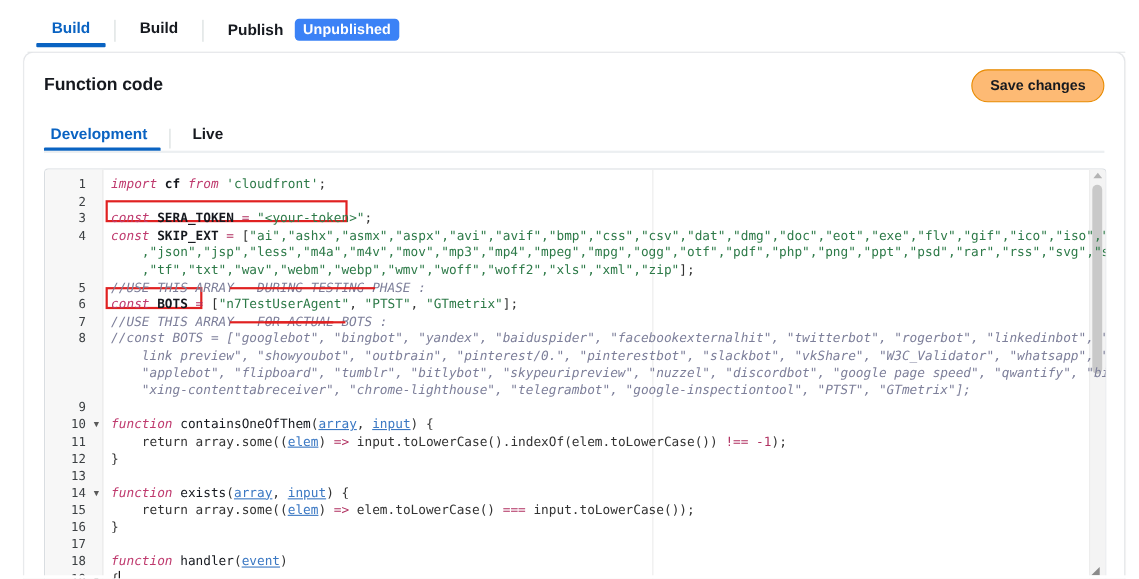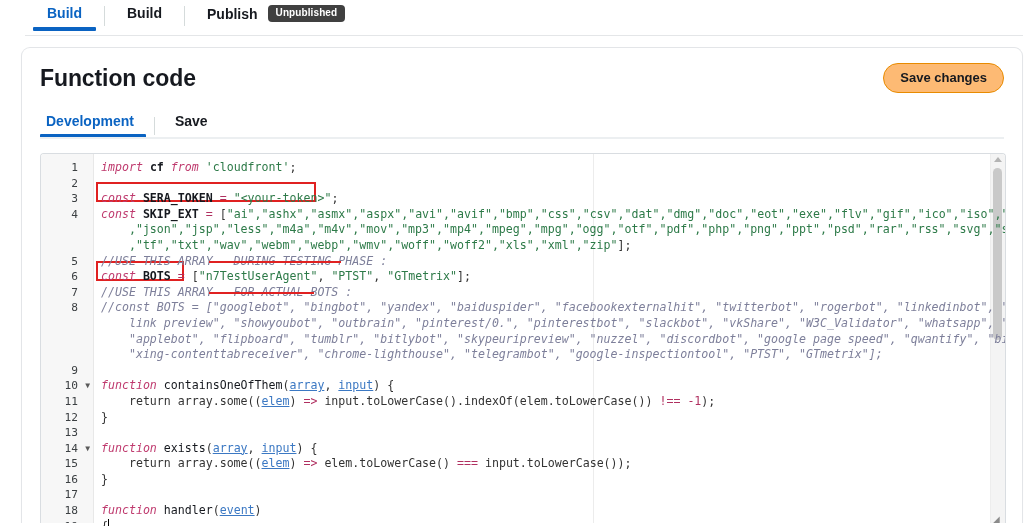--- a/index.html
+++ b/index.html
@@ -12,21 +12,21 @@
     height: 526px;
     overflow: hidden;
     font-family: "Liberation Sans", sans-serif;
     color: #16191f;
     position: relative;
   }
 
   
   .topnav {
     position: absolute;
-    left: 0; top: 0;
+    left: 0; top: 12px;
     width: 1035px;
     height: 40px;
     box-sizing: border-box;
   }
   .topnav-inner {
     display: flex;
     align-items: flex-start;
     padding-left: 25px;
     height: 35px;
   }
@@ -59,23 +59,23 @@
   }
   .topnav-rule {
     position: absolute;
     left: 25px; right: 12px;
     top: 35px;
     height: 1px;
     background: #e4e6e8;
   }
   .badge {
     display: inline-block;
-    background: #404040;
+    background: #3b82f6;
     color: #ffffff;
-    font-size: 10px;
+    font-size: 13px;
     font-weight: bold;
     padding: 3px 8px 4px 8px;
     border-radius: 4px;
     line-height: 1;
     letter-spacing: .1px;
   }
 
   
   .card {
     position: absolute;
@@ -91,21 +91,21 @@
     box-shadow: 0 1px 1px rgba(0,0,0,.06);
     overflow: hidden;
   }
   .card-head {
     display: flex;
     align-items: center;
     justify-content: space-between;
     padding: 15px 18px 0 18px;
   }
   .card-title {
-    font-size: 23px;
+    font-size: 16px;
     font-weight: bold;
     color: #16191f;
     letter-spacing: -.1px;
   }
   .btn-primary {
     background: #fdba74;
     color: #16191f;
     border: 1px solid #e88b00;
     border-radius: 16px;
     font-size: 13px;
@@ -317,21 +317,21 @@
     <div class="card-title">Function code</div>
     <button class="btn-primary">Save changes</button>
   </div>
 
   <div class="subtabs">
     <div class="subtab active">
       <span>Development</span>
     </div>
     <div class="subtab-sep"></div>
     <div class="subtab">
-      <span>Save</span>
+      <span>Live</span>
     </div>
     <div class="subtabs-rule"></div>
   </div>
 
   <div class="editor">
     <div class="gutter"></div>
     <div class="ruler"></div>
     <div class="code-area" id="code-area"><div class="row"><div class="ln">1</div><div class="src"><span class="k">import</span><span class="pl"> </span><span class="id">cf</span><span class="pl"> </span><span class="k">from</span><span class="pl"> </span><span class="str">'cloudfront'</span><span class="pl">;</span></div></div><div class="row"><div class="ln">2</div><div class="src">&nbsp;</div></div><div class="row"><div class="ln">3</div><div class="src"><span class="k">const</span><span class="pl"> </span><span class="id">SERA_TOKEN</span><span class="pl"> </span><span class="op">=</span><span class="pl"> </span><span class="str">"&lt;your-token&gt;"</span><span class="pl">;</span></div></div><div class="row"><div class="ln">4</div><div class="src"><span class="k">const</span><span class="pl"> </span><span class="id">SKIP_EXT</span><span class="pl"> </span><span class="op">=</span><span class="pl"> [</span><span class="str">"ai","ashx","asmx","aspx","avi","avif","bmp","css","csv","dat","dmg","doc","eot","exe","flv","gif","ico","iso","jpeg","jpg","js"</span></div></div><div class="row"><div class="ln"></div><div class="src"><span class="str">    ,"json","jsp","less","m4a","m4v","mov","mp3","mp4","mpeg","mpg","ogg","otf","pdf","php","png","ppt","psd","rar","rss","svg","swf","tif","torrent"</span></div></div><div class="row"><div class="ln"></div><div class="src"><span class="str">    ,"tf","txt","wav","webm","webp","wmv","woff","woff2","xls","xml","zip"</span><span class="pl">];</span></div></div><div class="row"><div class="ln">5</div><div class="src"><span class="cmt">//USE THIS ARRAY - DURING TESTING PHASE :</span></div></div><div class="row"><div class="ln">6</div><div class="src"><span class="k">const</span><span class="pl"> </span><span class="id">BOTS</span><span class="pl"> </span><span class="op">=</span><span class="pl"> [</span><span class="str">"n7TestUserAgent"</span><span class="pl">, </span><span class="str">"PTST"</span><span class="pl">, </span><span class="str">"GTmetrix"</span><span class="pl">];</span></div></div><div class="row"><div class="ln">7</div><div class="src"><span class="cmt">//USE THIS ARRAY - FOR ACTUAL BOTS :</span></div></div><div class="row"><div class="ln">8</div><div class="src"><span class="cmt">//const BOTS = ["googlebot", "bingbot", "yandex", "baiduspider", "facebookexternalhit", "twitterbot", "rogerbot", "linkedinbot", "embedly", "quora</span></div></div><div class="row"><div class="ln"></div><div class="src"><span class="cmt">    link preview", "showyoubot", "outbrain", "pinterest/0.", "pinterestbot", "slackbot", "vkShare", "W3C_Validator", "whatsapp", "redditbot",</span></div></div><div class="row"><div class="ln"></div><div class="src"><span class="cmt">    "applebot", "flipboard", "tumblr", "bitlybot", "skypeuripreview", "nuzzel", "discordbot", "google page speed", "qwantify", "bitrix link preview",</span></div></div><div class="row"><div class="ln"></div><div class="src"><span class="cmt">    "xing-contenttabreceiver", "chrome-lighthouse", "telegrambot", "google-inspectiontool", "PTST", "GTmetrix"];</span></div></div><div class="row"><div class="ln">9</div><div class="src">&nbsp;</div></div><div class="row"><div class="ln">10<span class="fold">▼</span></div><div class="src"><span class="k">function</span><span class="pl"> </span><span class="fn">containsOneOfThem</span><span class="pl">(</span><span class="par">array</span><span class="pl">, </span><span class="par">input</span><span class="pl">) {</span></div></div><div class="row"><div class="ln">11</div><div class="src"><span class="pl">    return array.some((</span><span class="par">elem</span><span class="pl">) </span><span class="op">=&gt;</span><span class="pl"> input.toLowerCase().indexOf(elem.toLowerCase()) </span><span class="op">!==</span><span class="pl"> </span><span class="num">-1</span><span class="pl">);</span></div></div><div class="row"><div class="ln">12</div><div class="src"><span class="pl">}</span></div></div><div class="row"><div class="ln">13</div><div class="src">&nbsp;</div></div><div class="row"><div class="ln">14<span class="fold">▼</span></div><div class="src"><span class="k">function</span><span class="pl"> </span><span class="fn">exists</span><span class="pl">(</span><span class="par">array</span><span class="pl">, </span><span class="par">input</span><span class="pl">) {</span></div></div><div class="row"><div class="ln">15</div><div class="src"><span class="pl">    return array.some((</span><span class="par">elem</span><span class="pl">) </span><span class="op">=&gt;</span><span class="pl"> elem.toLowerCase() </span><span class="op">===</span><span class="pl"> input.toLowerCase());</span></div></div><div class="row"><div class="ln">16</div><div class="src"><span class="pl">}</span></div></div><div class="row"><div class="ln">17</div><div class="src">&nbsp;</div></div><div class="row"><div class="ln">18</div><div class="src"><span class="k">function</span><span class="pl"> </span><span class="fn">handler</span><span class="pl">(</span><span class="par">event</span><span class="pl">)</span></div></div><div class="row"><div class="ln">19<span class="fold">▼</span></div><div class="src"><span class="pl">{</span><span class="caret"></span></div></div><div class="anno-box" style="left: 55px; top: 28px; width: 216px; height: 16px;"></div><div class="anno-box" style="left: 55px; top: 107px; width: 84px; height: 16px;"></div><div class="anno-ul" style="left: 168px; top: 107px; width: 132px;"></div><div class="anno-ul" style="left: 168px; top: 138px; width: 105px;"></div><div class="anno-ul" style="left: 200px; top: 138px; width: 62px;"></div></div>
 
     <div class="vscroll">

